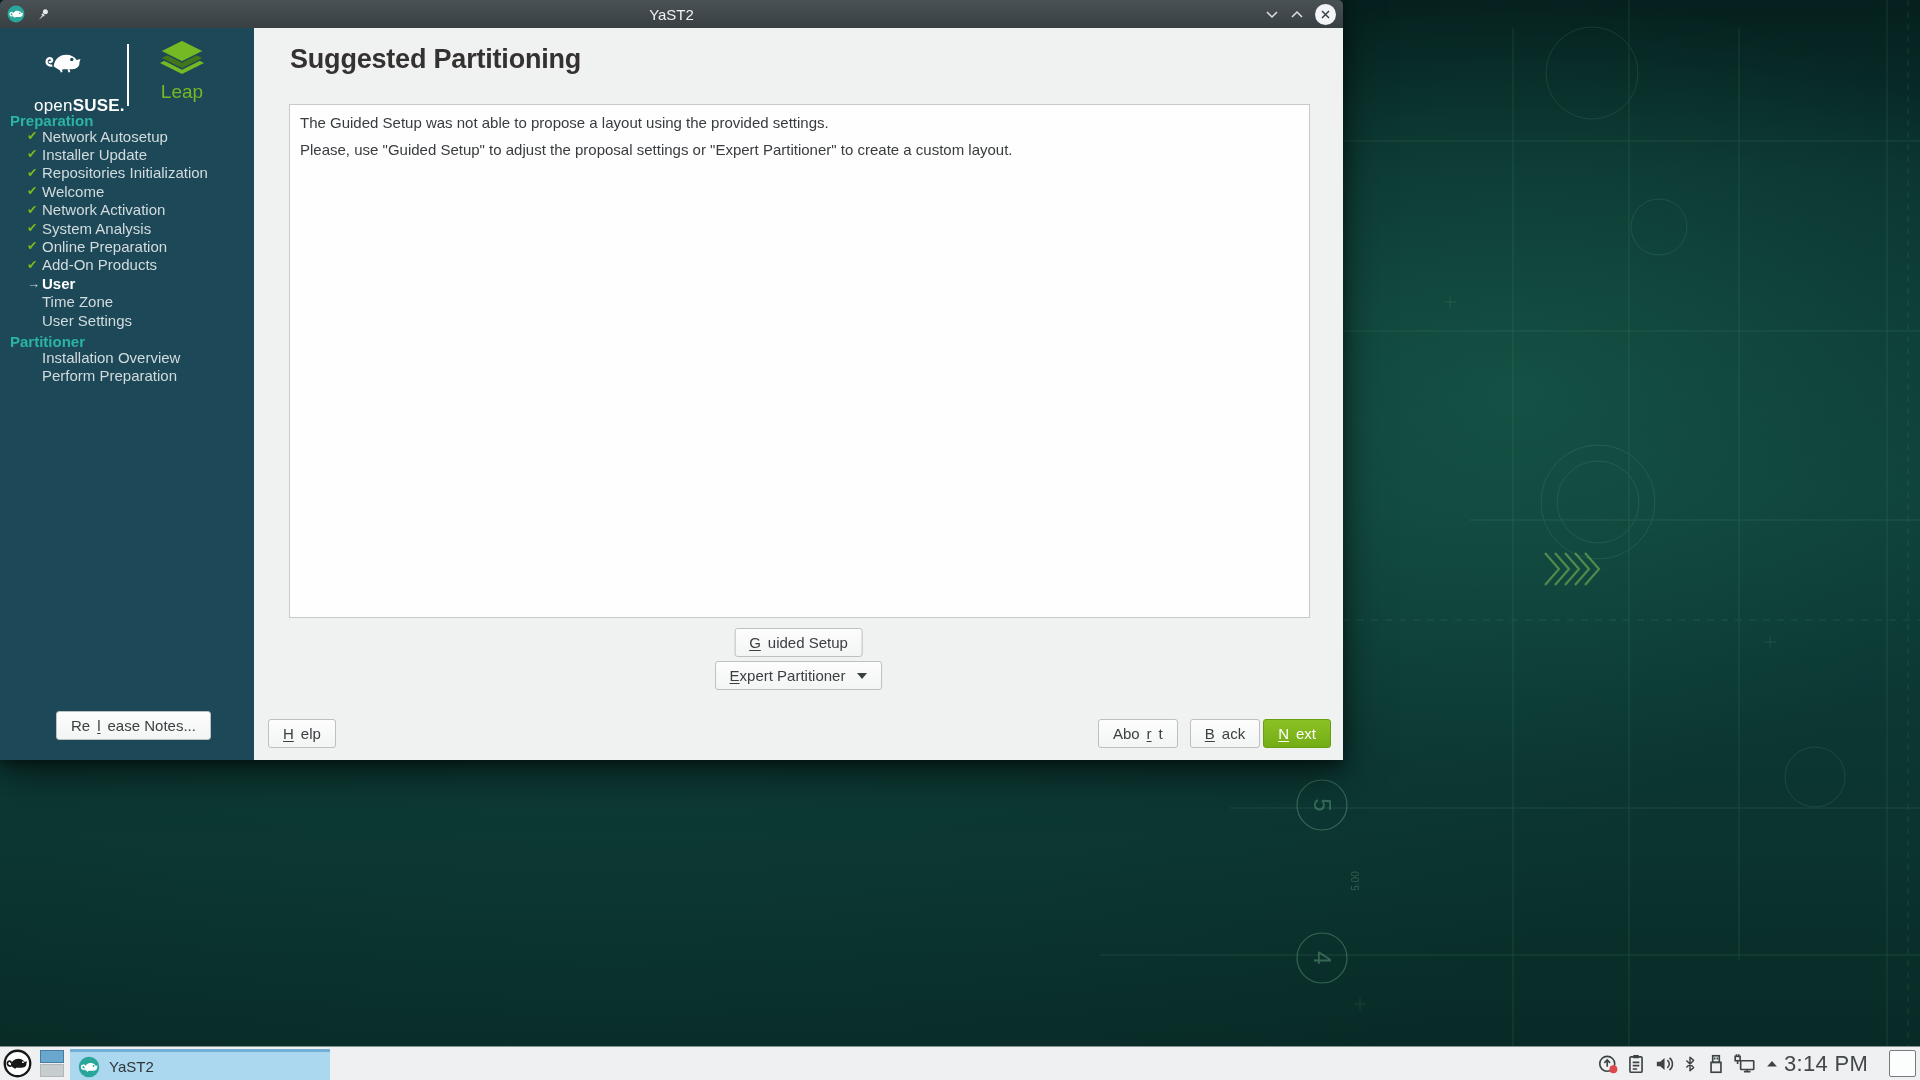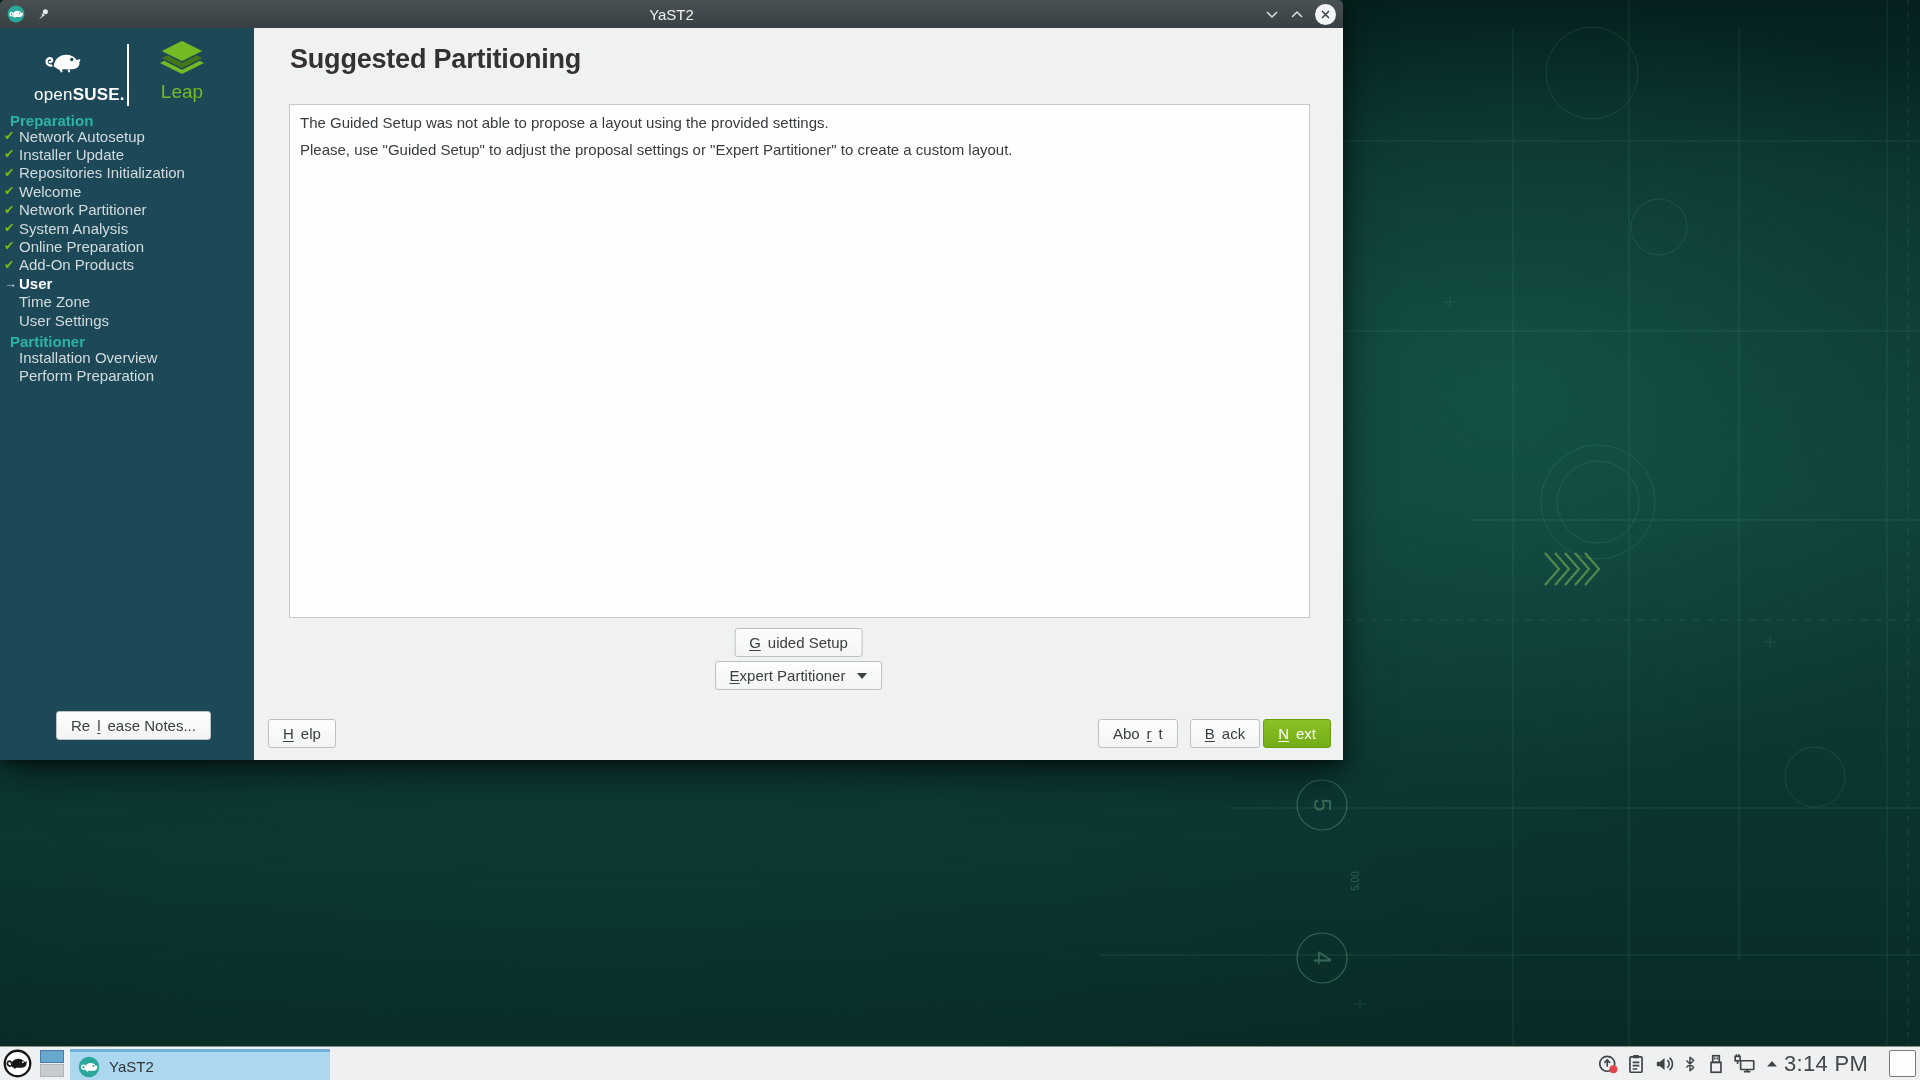--- a/index.html
+++ b/index.html
@@ -26,29 +26,29 @@
   .tb-controls { margin-left:auto; display:flex; align-items:center; gap:11px; margin-right:7px; z-index:1; }
   .tb-btn { display:flex; align-items:center; justify-content:center; cursor:default; }
   .tb-close { width:21px; height:21px; border-radius:50%; background:#f3f5f6; }
 
   .window-body { position:absolute; left:0; top:28px; width:100%; height:732px; display:flex; }
 
   
   .sidebar { position:relative; width:254px; flex:none; background:#1d4857; }
   .brand { position:absolute; top:8px; left:0; width:254px; height:80px; }
   .brand-osuse { position:absolute; left:34px; top:4px; width:86px; text-align:center; }
-  .osuse-text { color:#fff; font-size:17px; margin-top:3px; letter-spacing:.2px; }
+  .osuse-text { color:#fff; font-size:17px; margin-top:14px; letter-spacing:.2px; }
   .osuse-text b { font-weight:700; }
   .brand-divider { position:absolute; left:127px; top:8px; width:2px; height:62px; background:#fdfefe; }
   .brand-leap { position:absolute; left:150px; top:4px; width:64px; text-align:center; }
   .leap-label { color:#73ba25; font-size:19px; margin-top:1px; }
 
   .steps { position:absolute; top:80px; left:0; right:0; font-size:15px; color:#d2dbde; }
   .sec-h { padding:4px 0 2px 10px; color:#2bb3a4; font-weight:700; height:19px; }
-  .step { display:flex; align-items:center; height:18.4px; padding-left:4px; white-space:nowrap; }
+  .step { display:flex; align-items:center; height:18.4px; padding-left:27px; white-space:nowrap; }
   .st-icon { width:15px; flex:none; font-size:12.5px; line-height:1; }
   .step.done .st-icon::before { content:"✔"; color:#7fba18; }
   .step.current { color:#ffffff; font-weight:700; }
   .step.current .st-icon::before { content:"→"; color:#cdd8db; font-weight:400; font-size:13px; }
 
   
   .btn { display:inline-flex; align-items:center; justify-content:center; gap:7px;
          background:linear-gradient(#fdfdfd,#f3f4f4); border:1px solid #bcc0c2; border-radius:3px;
          font-family:inherit; font-size:15px; color:#3b4043; padding:4px 14px; height:29px; cursor:default; }
   .btn u { text-underline-offset:2px; }
@@ -215,21 +215,21 @@
           <div class="step done">
               <span class="st-icon"></span>
               <span>Repositories Initialization</span>
             </div>
           <div class="step done">
               <span class="st-icon"></span>
               <span>Welcome</span>
             </div>
           <div class="step done">
               <span class="st-icon"></span>
-              <span>Network Partitioner</span>
+              <span>Network Activation</span>
             </div>
           <div class="step done">
               <span class="st-icon"></span>
               <span>System Analysis</span>
             </div>
           <div class="step done">
               <span class="st-icon"></span>
               <span>Online Preparation</span>
             </div>
           <div class="step done">

